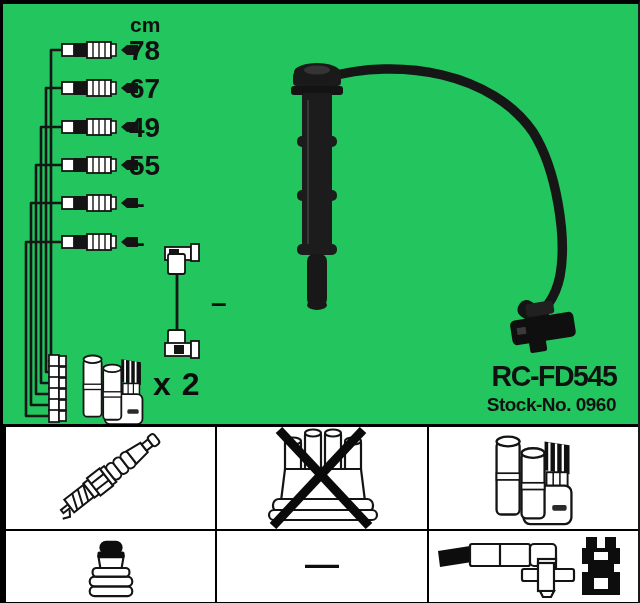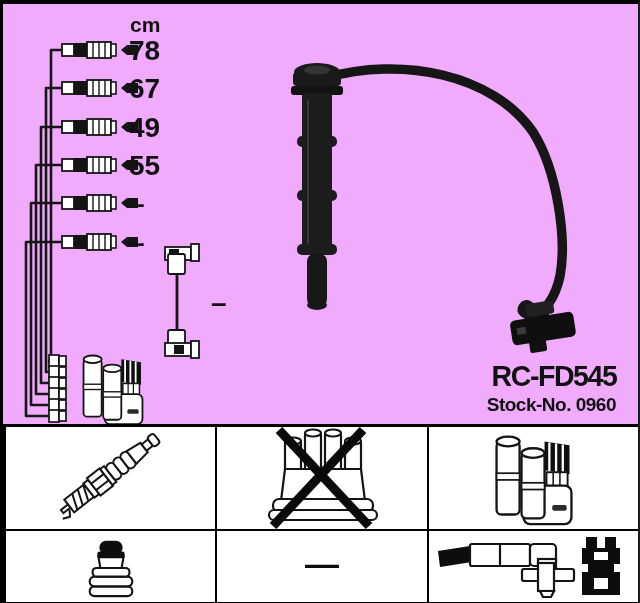--- a/index.html
+++ b/index.html
@@ -1,18 +1,18 @@
 <!DOCTYPE html>
 <html><head>
 <meta charset="utf-8">
 <style>
   html,body{margin:0;padding:0;background:#fff;}
   .frame{
     position:relative;width:640px;height:603px;box-sizing:border-box;
-    background:#f0abfc;overflow:hidden;
+    background:#22c55e;overflow:hidden;
     border-top:4px solid #000;border-left:3px solid #000;border-right:2px solid #1a1a1a;
     font-family:"Liberation Sans", sans-serif;color:#111;
   }
   svg{display:block;}
   .schematic{position:absolute;left:0;top:0;}
   .coil-top{position:absolute;left:76px;top:346px;}
   .coil-qty{
     position:absolute;left:150px;top:362px;width:60px;
     font-size:32px;font-weight:700;letter-spacing:1px;color:#0d0d0d;
   }
@@ -142,20 +142,21 @@
       <rect x="162" y="339" width="26" height="13" fill="#fff" stroke="#141414" stroke-width="1.8"></rect>
       <rect x="171" y="341" width="10" height="9" fill="#141414"></rect>
       <rect x="188" y="337" width="8" height="17" fill="#fff" stroke="#141414" stroke-width="1.8"></rect>
     </g>
     <text x="208" y="308" font-size="28" font-weight="700" fill="#111">–</text>
   </svg>
 
   <svg class="coil-top" width="68" height="76" viewBox="0 0 90 100">
       <use href="#coil-icon"></use>
     </svg>
+  <div class="coil-qty">x 2</div>
 
   <svg class="photo" width="340" height="308" viewBox="0 0 340 308">
 
     <path d="M44,30 C120,8 212,26 252,84 C276,122 286,190 279,228 C274,252 263,263 250,272" fill="none" stroke="#161616" stroke-width="9.5" stroke-linecap="round"></path>
 
     <g>
       <rect x="12" y="24" width="48" height="14" rx="4" fill="#1a1a1a"></rect>
       <ellipse cx="36" cy="24" rx="23" ry="9" fill="#1a1a1a"></ellipse>
       <ellipse cx="36" cy="22" rx="13" ry="4.5" fill="#343434"></ellipse>
       <rect x="10" y="38" width="52" height="9" rx="3" fill="#131313"></rect>

